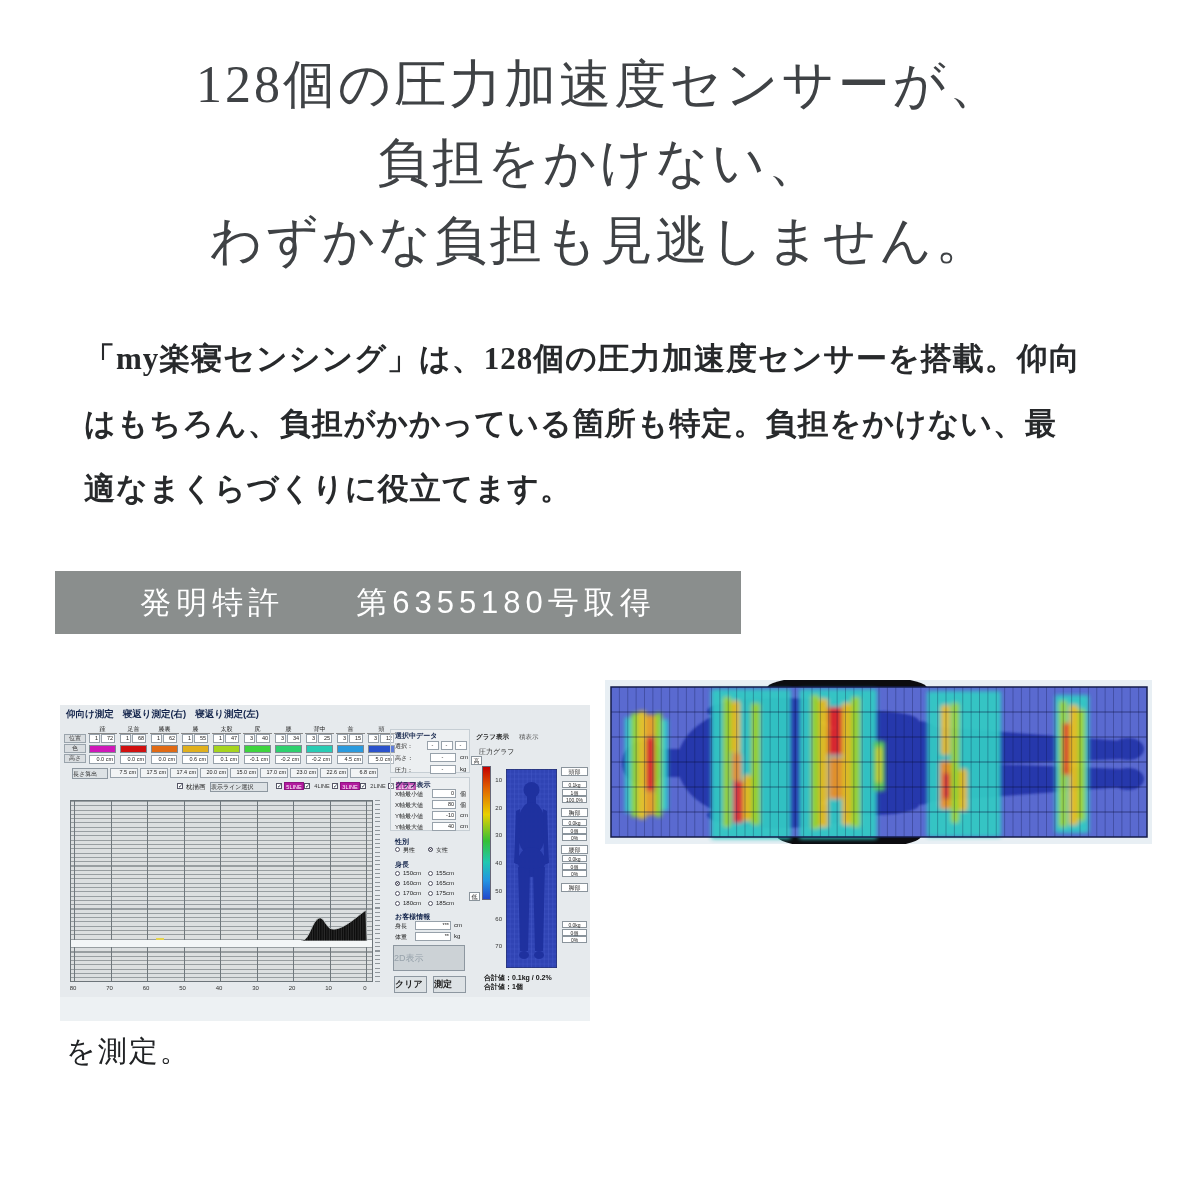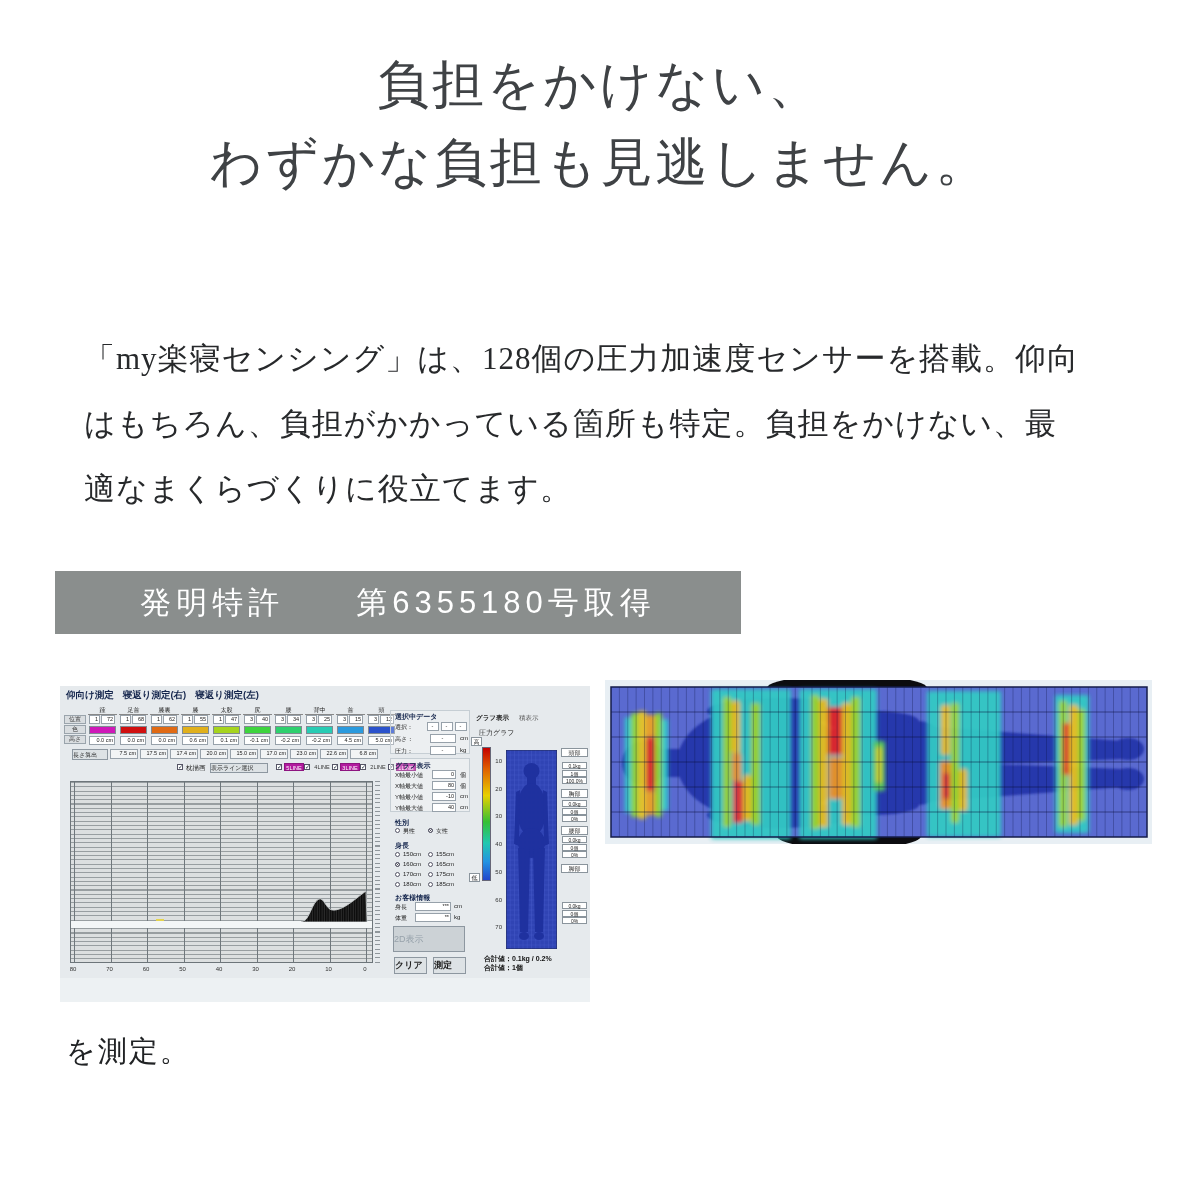--- a/index.html
+++ b/index.html
@@ -5,29 +5,29 @@
   html,body{margin:0;padding:0;background:#fff;}
   .page{position:relative;width:1200px;height:1200px;background:#fff;overflow:hidden;
         font-family:"Liberation Sans","DejaVu Sans",sans-serif;}
   
   .heading{position:absolute;top:46px;left:0;width:1200px;text-align:center;
            font-family:"Liberation Serif","DejaVu Serif",serif;color:var(--heading-text,#3f4245);
            font-size:52px;line-height:78px;letter-spacing:3px;font-weight:500;}
   .bodytext{position:absolute;top:326px;left:84px;width:1110px;
             font-family:"Liberation Serif","DejaVu Serif",serif;color:var(--body-text,#27292b);
             font-size:31px;line-height:65px;letter-spacing:1px;}
-  .bodytext div{white-space:nowrap;}
+  .bodytext div{white-space:nowrap;font-weight:bold;}
   .banner{position:absolute;top:571px;left:55px;width:686px;height:63px;
           background:var(--banner-bg,#8a8e8d);color:#fff;display:flex;align-items:center;justify-content:center;
           font-size:31px;letter-spacing:5px;}
   .caption{position:absolute;color:#212325;font-size:29px;line-height:50px;letter-spacing:2px;font-weight:300;}
   .caption-left{left:66px;top:1026px;}
   .caption-right{left:627px;top:894px;}
   
-  .software{position:absolute;left:60px;top:686px;width:530px;height:316px;background:var(--software-bg,#e6eaed);
+  .software{position:absolute;left:60px;top:705px;width:530px;height:316px;background:var(--software-bg,#e6eaed);
             color:#22303e;font-size:6px;}
   .software *{position:absolute;box-sizing:border-box;}
   .sw-tabs{left:6px;top:3px;width:380px;height:12px;font-size:9.5px;font-weight:bold;color:#15264d;
            display:flex;gap:9px;position:absolute;}
   .sw-tabs span{position:static;white-space:nowrap;}
   .sw-rowlabel{background:#d9dde0;border:1px solid #9aa4ac;width:22px;height:9px;left:4px;
                font-size:6px;line-height:7px;text-align:center;color:#333;}
   .sw-partlabel{font-size:6px;line-height:7px;text-align:center;color:#222;border-bottom:1px solid #888;}
   .sw-box{background:#fff;border:1px solid #97a1aa;height:9px;font-size:5.5px;line-height:7px;
           text-align:right;padding-right:1px;color:#222;}
@@ -57,20 +57,21 @@
   .sw-total{font-size:7px;font-weight:bold;color:#111;white-space:nowrap;}
   
   .heatmap{position:absolute;left:605px;top:680px;width:547px;height:164px;background:#e8eff4;}
 </style>
 </head>
 <body>
 
 <div class="page">
 
   <div class="heading">
+    <div>128個の圧力加速度センサーが、</div>
     <div>負担をかけない、</div>
     <div>わずかな負担も見逃しません。</div>
   </div>
 
   <div class="bodytext">
     <div>「my楽寝センシング」は、128個の圧力加速度センサーを搭載。仰向</div>
     <div>はもちろん、負担がかかっている箇所も特定。負担をかけない、最</div>
     <div>適なまくらづくりに役立てます。</div>
   </div>
 

